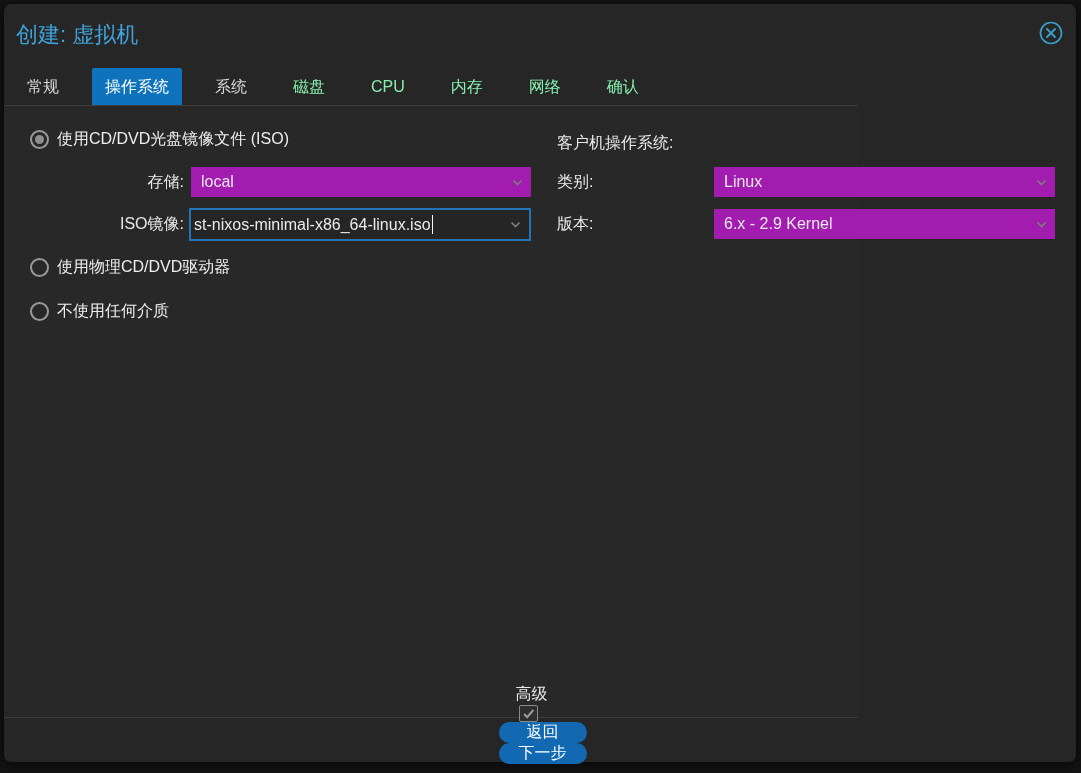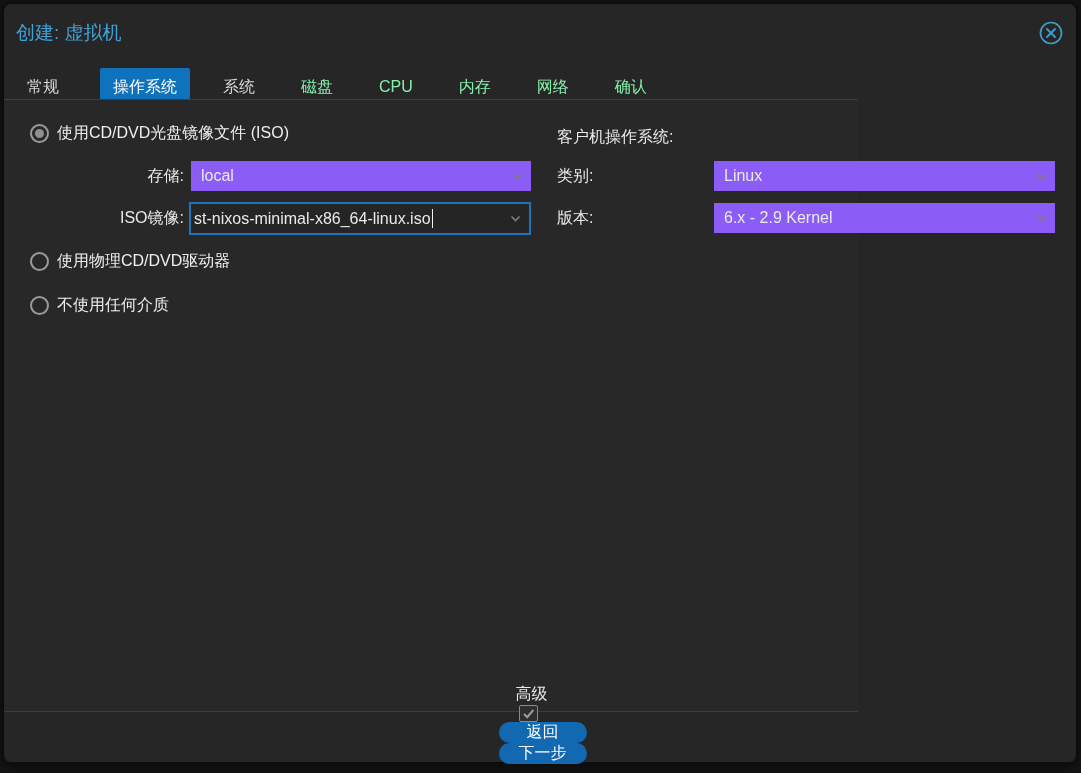--- a/index.html
+++ b/index.html
@@ -3,42 +3,42 @@
 <meta charset="utf-8">
 <style>
   * { margin:0; padding:0; box-sizing:border-box; }
   html,body { width:1081px; height:773px; overflow:hidden; background:#141414;
     font-family:"Liberation Sans","DejaVu Sans",sans-serif; }
   .dialog { position:absolute; left:3px; top:3px; width:1074px; height:760px;
     background:#262626; border:1px solid #0c0c0c; border-radius:8px;
     box-shadow:0 2px 12px rgba(0,0,0,.65); }
   
   .titlebar { position:absolute; left:0; top:0; width:100%; height:57px; }
-  .title { position:absolute; left:12px; top:16px; font-size:19px; color:#3fa2d9; }
+  .title { position:absolute; left:12px; top:16px; font-size:22px; color:#3fa2d9; }
   .close { position:absolute; right:12px; top:16px; width:26px; height:26px; cursor:pointer; }
   .close svg { width:26px; height:26px; display:block; }
   
   .tabbar { position:absolute; left:10px; top:60px; height:41px; display:flex;
     align-items:flex-end; gap:20px; }
   .tab { height:37px; line-height:37px; padding:0 13px; font-size:16px; color:#d7d7d7;
     white-space:nowrap; cursor:pointer; border-radius:2px 2px 0 0; }
-  .tab--active { background:#0e72bd; color:#ffffff;margin-left:8px; }
+  .tab--active { background:#0e72bd; color:#ffffff; }
   .tab--disabled { color:#86efac; cursor:default; }
   
-  .panel { position:absolute; left:0; top:95px; width:854px; height:613px;
+  .panel { position:absolute; left:0; top:101px; width:854px; height:613px;
     background:#282828; border-top:1px solid #3d3d3d; border-bottom:1px solid #3d3d3d; }
   .row-label { position:absolute; font-size:16px; color:#e8e8e8; line-height:30px; }
   .lbl-right { text-align:right; }
   .radio-row { position:absolute; display:flex; align-items:center; gap:8px; cursor:pointer; }
   .radio { width:19px; height:19px; border:2px solid #9a9a9a; border-radius:50%;
     position:relative; flex:0 0 auto; }
   .radio--checked::after { content:""; position:absolute; left:3px; top:3px;
     width:9px; height:9px; border-radius:50%; background:#8f8f8f; }
   .radio-row span.rlabel { font-size:16px; color:#eeeeee; }
-  .combo { position:absolute; height:30px; background:#8b5cf6; display:flex;
+  .combo { position:absolute; height:30px; background:#a21caf; display:flex;
     align-items:center; cursor:pointer; }
   .combo .val { flex:1; font-size:16px; color:#eaeaea; padding-left:10px;
     white-space:nowrap; overflow:hidden; }
   .trigger { width:28px; height:100%; display:flex; align-items:center;
     justify-content:center; flex:0 0 auto; }
   .combo--focus { background:#252525; border:2px solid #2074b7; height:33px;gap:8px; }
   .caret { display:inline-block; width:1px; height:19px; background:#f2f2f2;
     vertical-align:middle; margin-left:1px; }
   .iso-text { font-size:16px; color:#eaeaea; white-space:nowrap; margin-left:-3px; }
   .iso-clip { flex:1; overflow:hidden; display:flex; align-items:center; padding-left:6px; }

